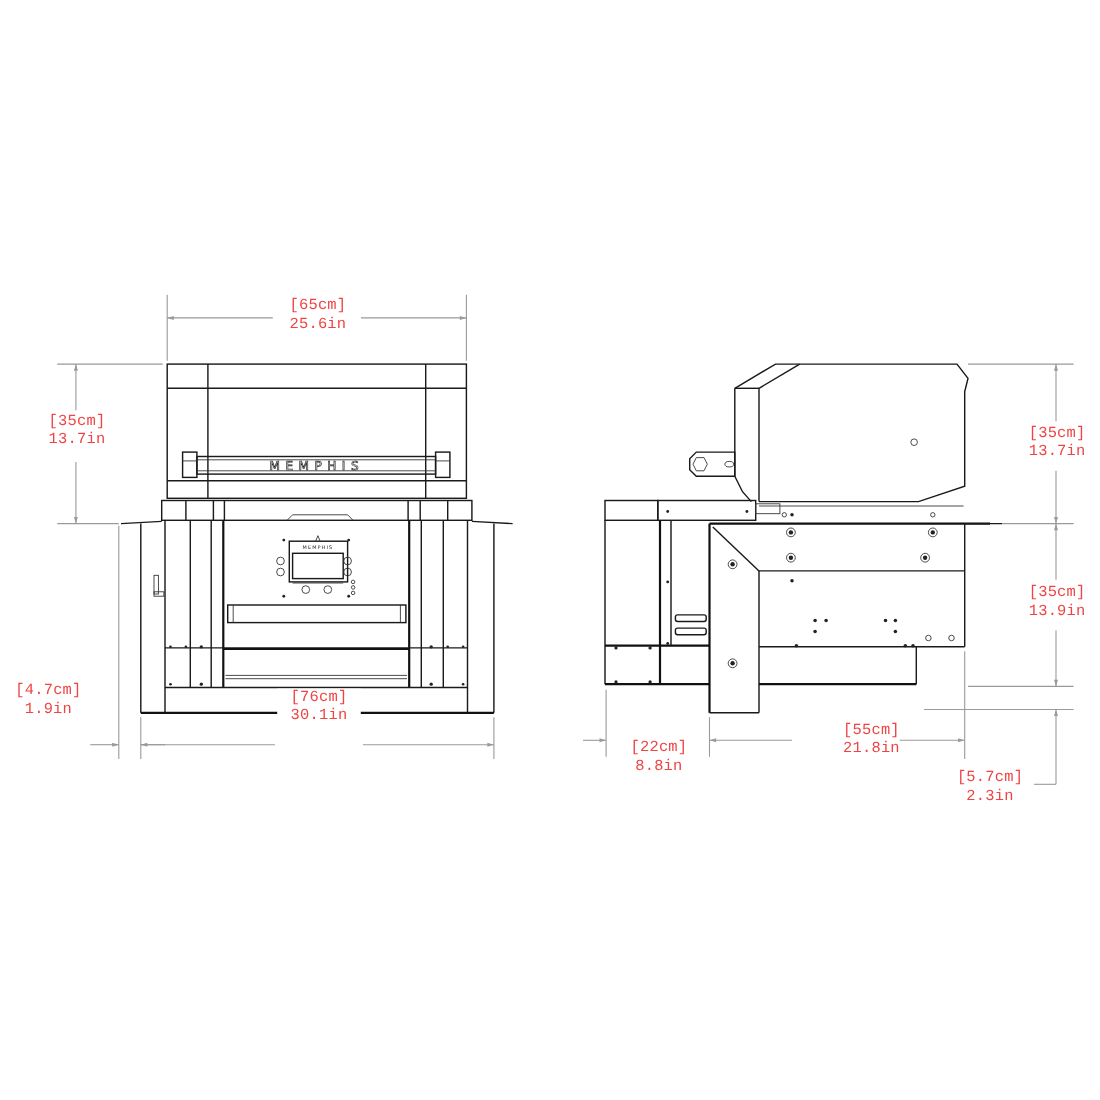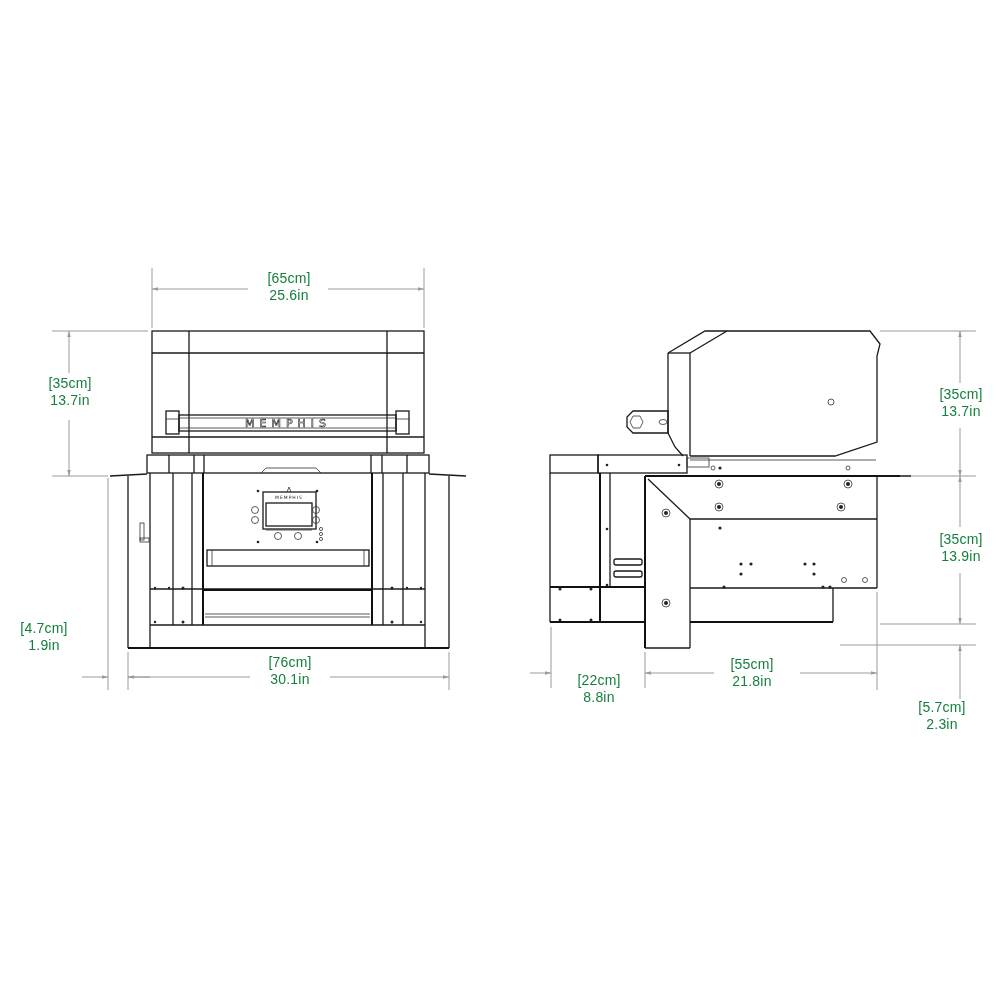--- a/index.html
+++ b/index.html
@@ -4,21 +4,21 @@
   <style>
     html, body { margin: 0; padding: 0; background: #ffffff; }
     body { width: 1000px; height: 1000px; position: relative; overflow: hidden; font-family: "DejaVu Sans", sans-serif; }
     svg.drawing { position: absolute; left: 0; top: 0; }
     .ln { stroke: #1a1a1a; stroke-width: 1.3; fill: none; }
     .ln-thick { stroke: #111; stroke-width: 2; fill: none; }
     .ln-thin { stroke: #333; stroke-width: 0.8; fill: none; }
     .dim { stroke: #9a9a9a; stroke-width: 1; fill: none; }
     .arrow { fill: #9a9a9a; }
     .bolt { fill: #222; }
-    .dim-label { position: absolute; text-align: center; color: #15803d; font-family: Liberation Sans, sans-serif; font-size: 14px; line-height: 17px; font-weight: 300; letter-spacing: 0.2px; background: #fff; white-space: nowrap; }
+    .dim-label { position: absolute; text-align: center; color: #ef4444; font-family: Liberation Mono, monospace; font-size: 14px; line-height: 17px; font-weight: 300; letter-spacing: 0.2px; background: #fff; white-space: nowrap; }
     .dim-label .cm { display: block; }
     .dim-label .in { display: block; }
     .brand { font-family: "DejaVu Sans", sans-serif; font-size: 11px; letter-spacing: 5px; fill: #fff; stroke: #222; stroke-width: 0.6; }
   </style>
 </head>
 <body>
 
 <svg class="drawing" width="1000" height="1000" viewBox="0 0 1000 1000">
   <defs>
     <marker id="arr" viewBox="0 0 10 10" refX="10" refY="5" markerWidth="10" markerHeight="6" orient="auto-start-reverse">
@@ -253,37 +253,37 @@
   <span class="in">25.6in</span>
 </div>
 <div class="dim-label" style="left:34px; top:375px; width:72px;">
   <span class="cm">[35cm]</span>
   <span class="in">13.7in</span>
 </div>
 <div class="dim-label" style="left:6px; top:620px; width:76px;">
   <span class="cm">[4.7cm]</span>
   <span class="in">1.9in</span>
 </div>
-<div class="dim-label" style="left:252px; top:654px; width:76px;">
+<div class="dim-label" style="left:252px; top:626px; width:76px;">
   <span class="cm">[76cm]</span>
   <span class="in">30.1in</span>
 </div>
 
 <div class="dim-label" style="left:926px; top:386px; width:70px;">
   <span class="cm">[35cm]</span>
   <span class="in">13.7in</span>
 </div>
 <div class="dim-label" style="left:926px; top:531px; width:70px;">
   <span class="cm">[35cm]</span>
   <span class="in">13.9in</span>
 </div>
 <div class="dim-label" style="left:566px; top:672px; width:66px;">
   <span class="cm">[22cm]</span>
   <span class="in">8.8in</span>
 </div>
-<div class="dim-label" style="left:714px; top:656px; width:76px;">
+<div class="dim-label" style="left:742px; top:656px; width:76px;text-align:right;">
   <span class="cm">[55cm]</span>
   <span class="in">21.8in</span>
 </div>
-<div class="dim-label" style="left:864px; top:699px; width:72px;margin-left:42px;">
+<div class="dim-label" style="left:864px; top:699px; width:72px;">
   <span class="cm">[5.7cm]</span>
   <span class="in">2.3in</span>
 </div>
 
 </body></html>

